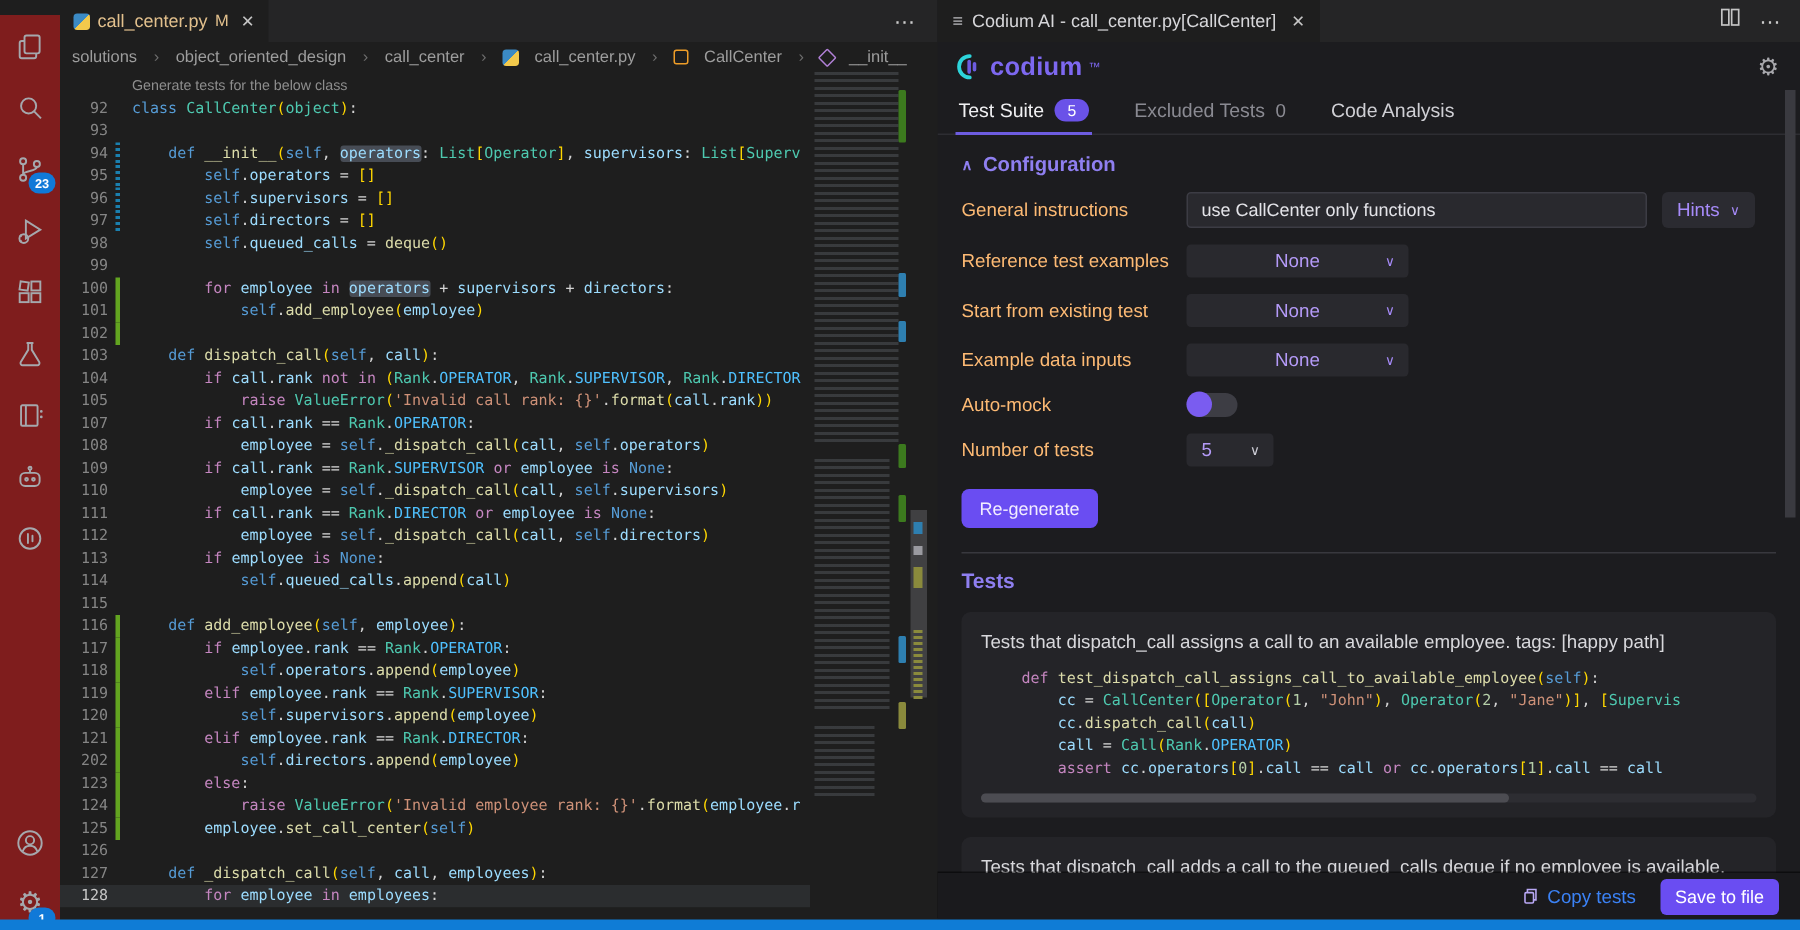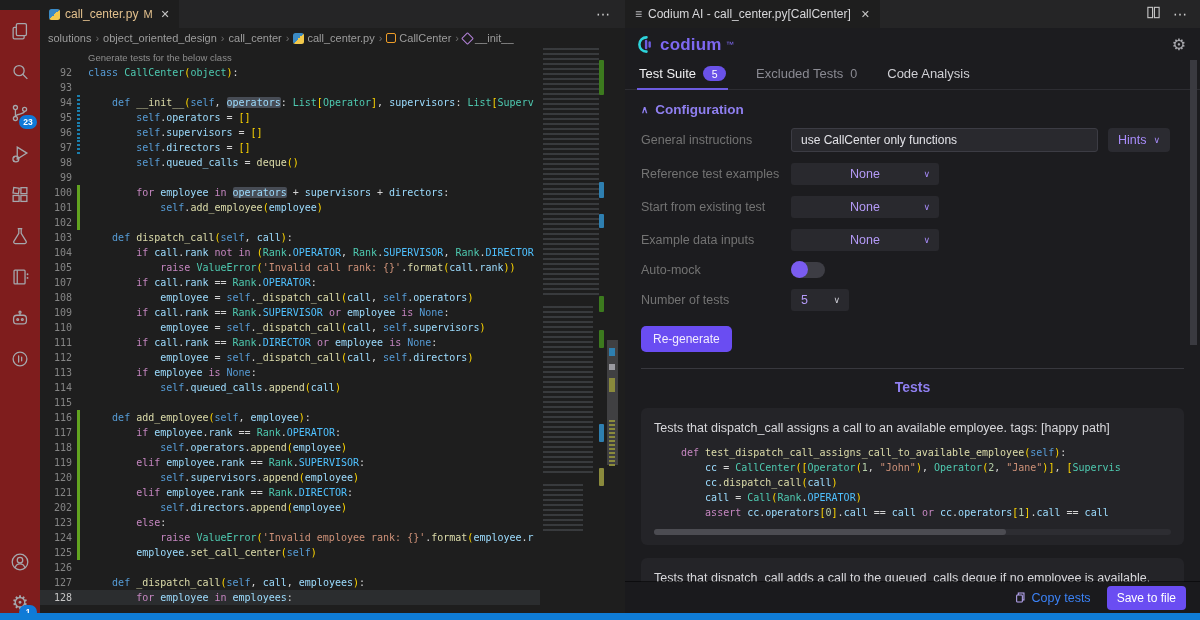--- a/index.html
+++ b/index.html
@@ -20,21 +20,21 @@
 
   
   .editor{position:absolute;left:40px;top:0;width:585px;height:613px;background:#1e1e1e;}
   .tabbar{height:28px;background:#252526;display:flex;align-items:stretch;}
   .tab{background:#1e1e1e;display:flex;align-items:center;padding:0 9px;gap:5px;min-width:0;}
   .tab-title{color:#e2c08d;font-size:12px;}
   .tab-m{color:#e2c08d;font-size:11px;}
   .tab-x{color:#c5c5c5;font-size:11px;margin-left:3px;}
   .tabbar-actions{margin-left:auto;color:#cccccc;font-size:14px;letter-spacing:1px;
                   display:flex;align-items:center;padding-right:14px;}
-  .breadcrumbs{height:20px;display:flex;align-items:center;padding-left:8px;gap:3px;
+  .breadcrumbs{height:20px;display:flex;align-items:center;padding-left:8px;gap:10px;
                font-size:11px;color:#9d9d9d;white-space:nowrap;}
   .bc-sep{color:#6e6e6e;font-size:11px;margin:0 1px;}
   .py-ic{display:inline-block;width:11px;height:11px;border-radius:2.5px;
          background:linear-gradient(135deg,#3b8ac4 0 50%,#f2c94c 50% 100%);}
   .cls-ic{display:inline-block;width:8px;height:8px;border:1.5px solid #ee9d28;border-radius:2px;}
   .mth-ic{display:inline-block;width:7px;height:7px;border:1.5px solid #b180d7;border-radius:1px;
           transform:rotate(45deg);}
 
   .codearea{position:relative;height:565px;overflow:hidden;}
   .codelens{padding:4px 0 2px 48px;color:#8e8e8e;font-size:9.5px;cursor:pointer;}
@@ -86,40 +86,40 @@
   .ptabitem.active::after{content:"";position:absolute;left:-2px;right:-2px;bottom:-1px;height:2px;background:#6d5ce0;}
   .ptab-badge{background:#6a52e8;color:#fff;font-size:10.5px;min-width:13px;padding:1.5px 5px;
               border-radius:9px;text-align:center;}
   .ptab-count{font-size:12.5px;color:#8a8a92;}
   .ptabitem.light{color:#cfcfd4;}
 
   .config{padding:12px 30px 0 16px;}
   .cfg-head{display:flex;align-items:center;gap:7px;color:#8f7ff0;font-size:13.5px;font-weight:bold;cursor:pointer;}
   .cfg-chev{font-size:10px;}
   .crow{display:flex;align-items:center;margin-top:11px;}
-  .crow-label{width:150px;flex:none;color:#737373;font-size:12.5px;}
+  .crow-label{width:150px;flex:none;color:#fdba74;font-size:12.5px;}
   .cfg-input{flex:1;height:22px;background:#29292e;border:1px solid #3c3c44;border-radius:3px;
              color:#e3e3e8;font-size:12px;display:flex;align-items:center;padding:0 9px;}
   .cfg-hints{margin-left:10px;height:24px;display:flex;align-items:center;gap:7px;padding:0 10px;
              background:#2b2b31;border-radius:4px;color:#a78bfa;font-size:12.5px;cursor:pointer;}
   .cfg-select{width:148px;height:22px;background:#29292e;border-radius:3px;display:flex;
               align-items:center;cursor:pointer;position:relative;}
   .cfg-select .val{flex:1;text-align:center;color:#b49af7;font-size:12.5px;}
   .cfg-select .chev{position:absolute;right:9px;color:#a78bfa;font-size:9px;}
   .cfg-select.sm{width:58px;}
   .cfg-select.sm .val{text-align:left;padding-left:10px;}
   .cfg-select.sm .chev{color:#cfcfd8;}
   .toggle{width:34px;height:16px;border-radius:9px;background:#3d3d44;position:relative;cursor:pointer;}
   .toggle .knob{position:absolute;left:0;top:-1px;width:17px;height:17px;border-radius:50%;background:#7a5cf0;}
   .regen-btn{margin-top:15px;display:inline-block;background:#6a4df2;color:#f2edff;font-size:12px;
              padding:6px 12px;border-radius:5px;cursor:pointer;}
   .divider{height:1px;background:#38383e;margin:16px 16px 0 16px;}
 
   .tsec{padding:10px 16px 0 16px;}
-  .tsec-title{color:#8f7ff0;font-size:14px;font-weight:bold;text-align:center;}
+  .tsec-title{color:#8f7ff0;font-size:14px;font-weight:bold;}
   .tcard{background:#242428;border-radius:6px;margin-top:13px;padding:12px 13px 10px 13px;}
   .tcard-desc{color:#d8d8dc;font-size:12.5px;line-height:17px;}
   .tcode{margin-top:8px;}
   .tcl{height:15px;line-height:15px;font-family:"DejaVu Sans Mono",monospace;font-size:10px;
        white-space:pre;overflow:hidden;}
   .tcl{padding-left:27px;}
   .hscroll{margin-top:9px;height:6px;background:#2d2d32;border-radius:3px;position:relative;}
   .hscroll .hthumb{position:absolute;left:0;top:0;height:6px;width:68%;background:#4c4c52;border-radius:3px;}
 
   .pfooter{position:absolute;left:625px;bottom:7px;width:575px;height:31px;background:#1a1a1d;

